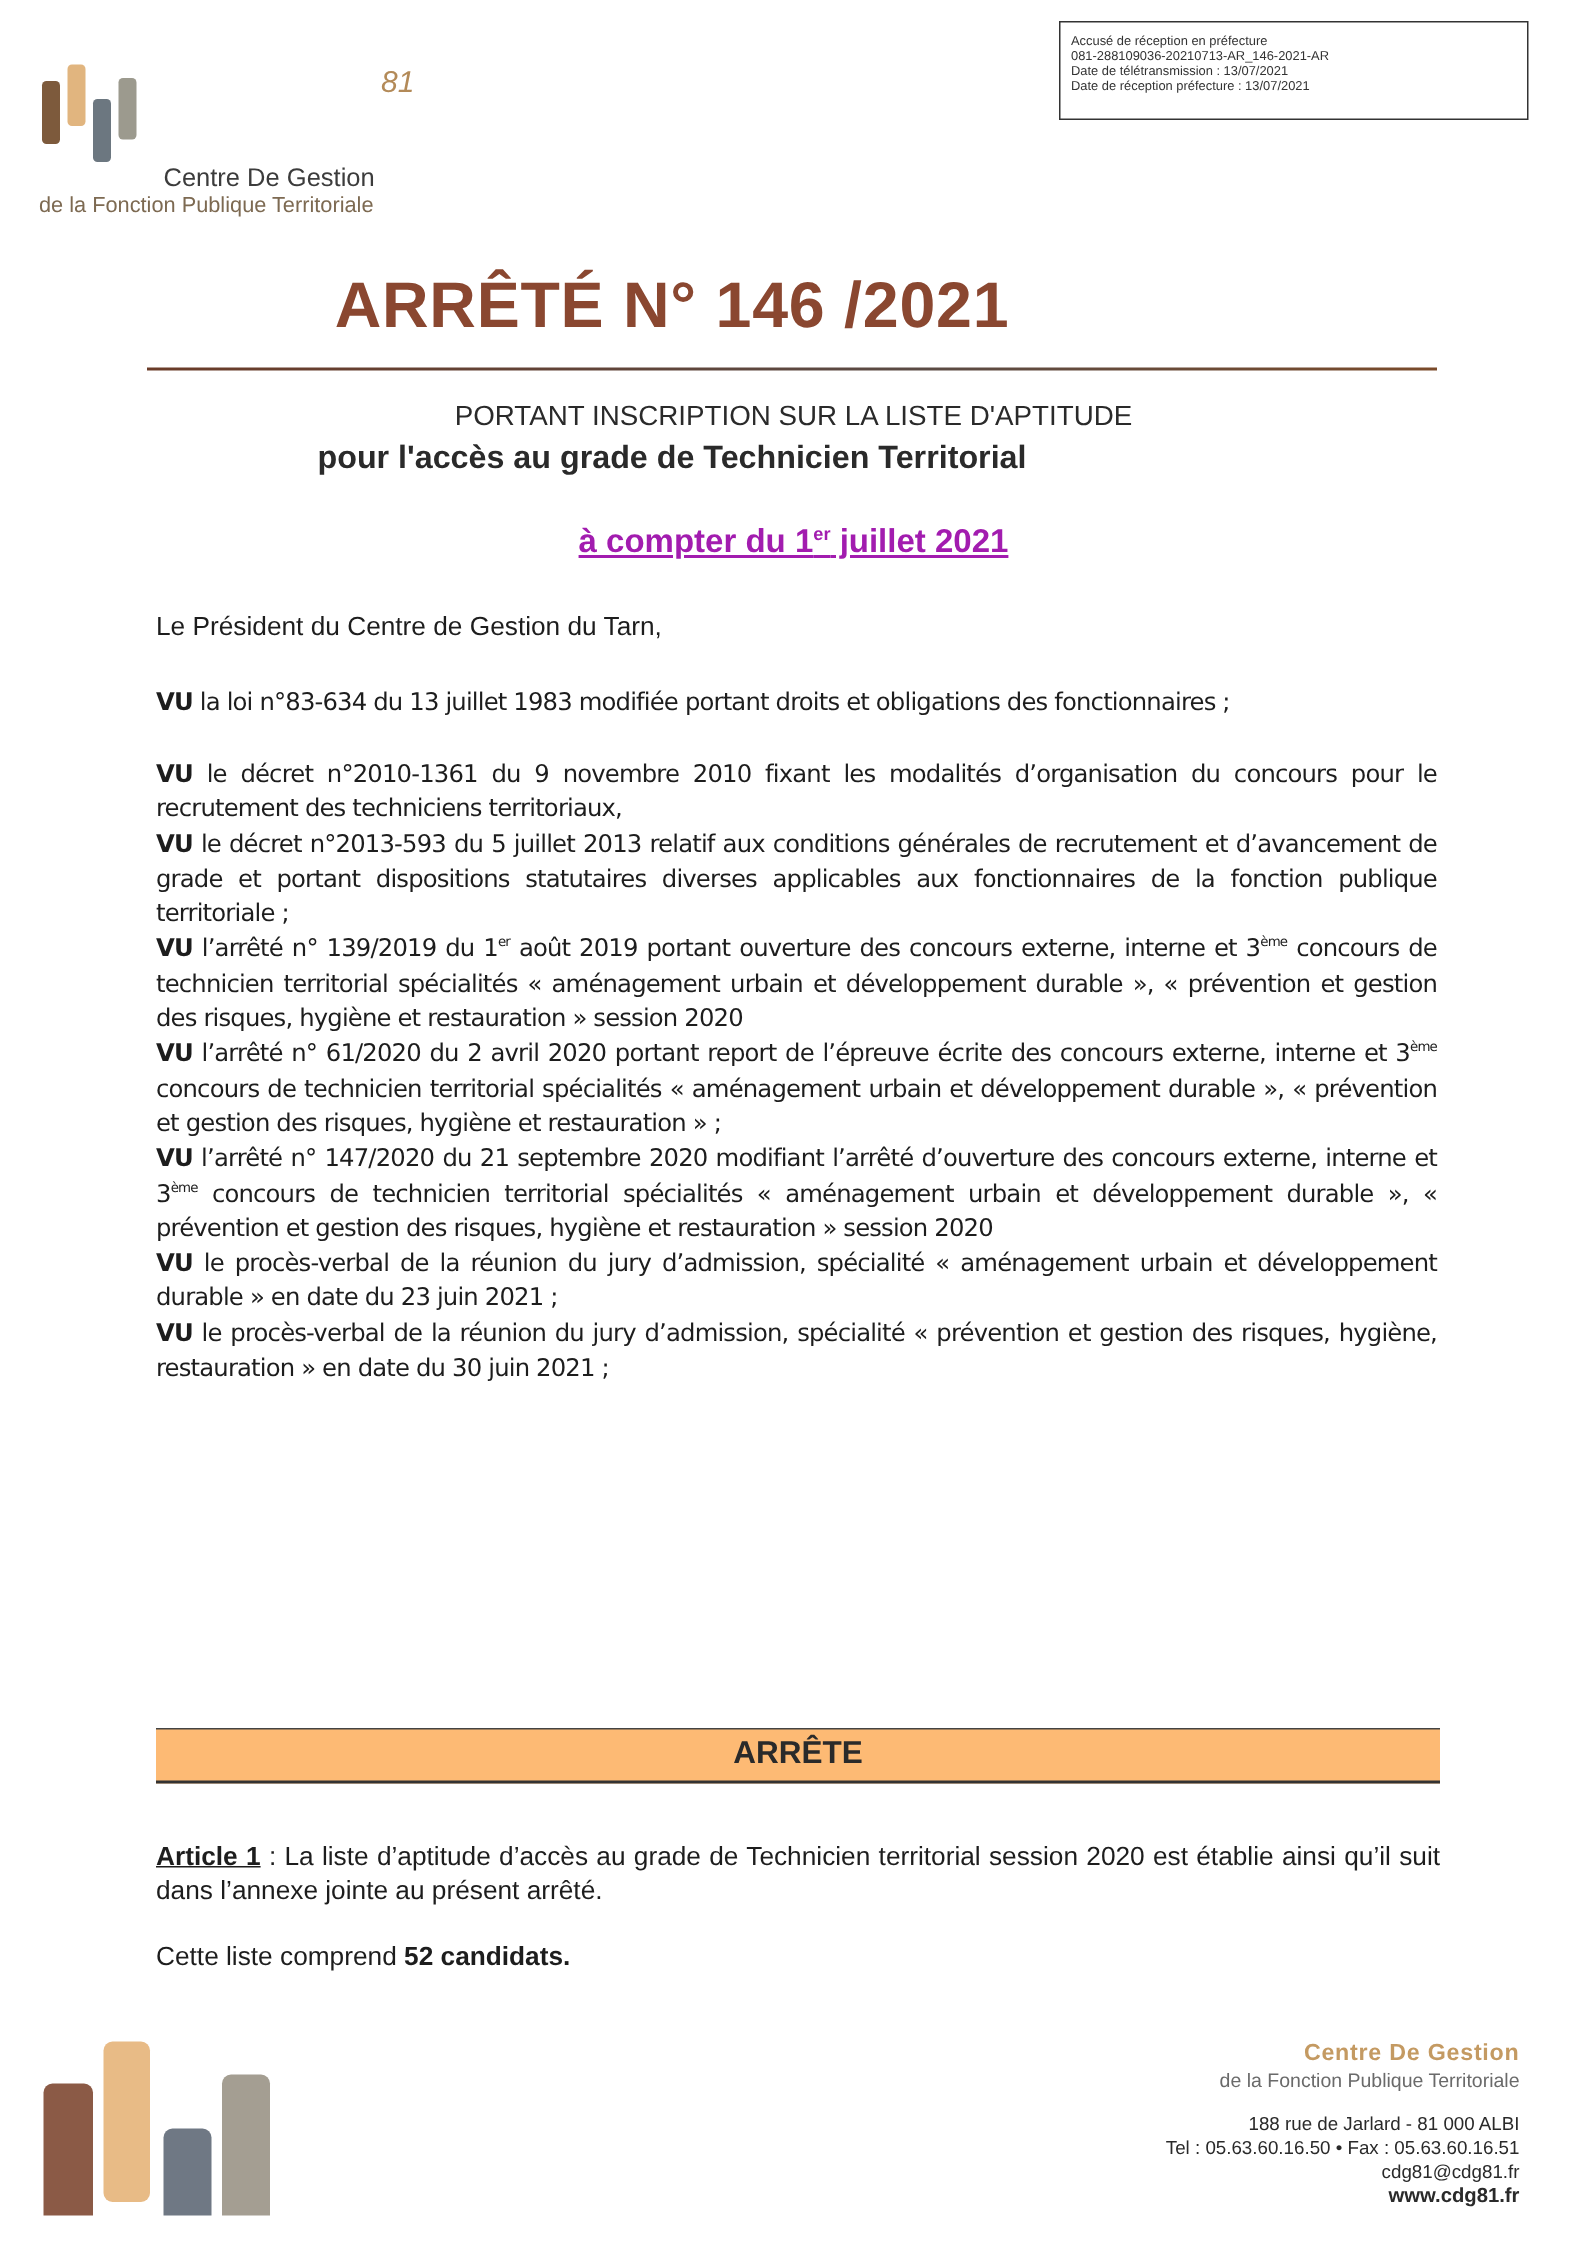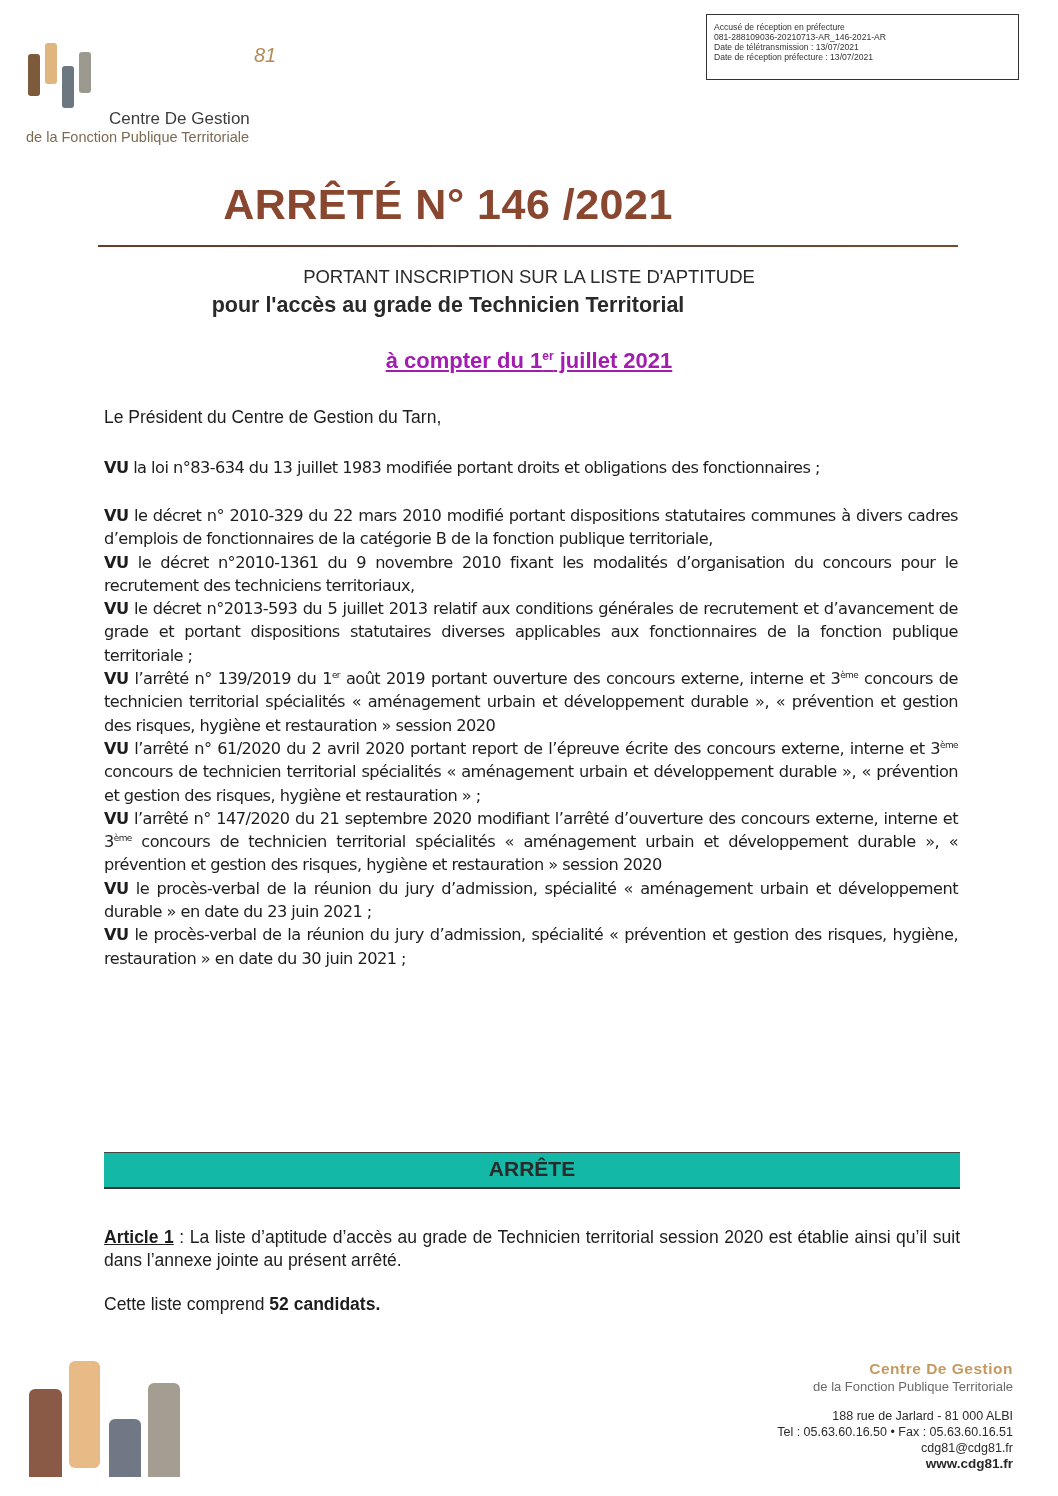--- a/index.html
+++ b/index.html
@@ -48,21 +48,21 @@
           letter-spacing: -0.55px; }
   .body .vu { font-weight: bold; }
   .intro { top: 406px; font-family: "Liberation Sans", sans-serif; font-size: 17.5px; letter-spacing: 0; }
   .vu1 { top: 456px; }
   .vu-block { top: 504px; }
   .vu-block p { margin: 0; }
 
   
   .arrete-band { position: absolute; left: 104px; top: 1152px; width: 856px; height: 34px;
                  border-top: 1px solid #444; border-bottom: 2px solid #333;
-                 background: #14b8a6; text-align: center; font-size: 21px; font-weight: bold;
+                 background: #fdba74; text-align: center; font-size: 21px; font-weight: bold;
                  line-height: 32px; color: #2a2a2a; }
 
   .article { position: absolute; left: 104px; top: 1226px; width: 856px; font-size: 17.5px;
              line-height: 23px; text-align: justify; color: #1d1d1d; }
   .article .art-label { font-weight: bold; text-decoration: underline; }
   .count { position: absolute; left: 104px; top: 1294px; font-size: 17.5px; color: #1d1d1d; }
   .count b { font-weight: bold; }
 
   
   .fbar { position: absolute; border-radius: 6px 6px 0 0; }
@@ -104,21 +104,20 @@
 <div class="subtitle2">pour l'accès au grade de Technicien Territorial</div>
 <div class="effective"><span class="u"><span>à compter du 1</span><sup>er</sup><span> juillet 2021</span></span></div>
 
 <div class="body intro">Le Président du Centre de Gestion du Tarn,</div>
 
 <div class="body vu1">
   <span class="vu">VU</span><span> la loi n°83-634 du 13 juillet 1983 modifiée portant droits et obligations des fonctionnaires ;</span>
 </div>
 
 <div class="body vu-block">
-  <p><span class="vu">VU</span><span> le décret n° 2010-329 du 22 mars 2010 modifié portant dispositions statutaires communes à divers cadres d’emplois de fonctionnaires de la catégorie B de la fonction publique territoriale,</span></p>
   <p><span class="vu">VU</span><span> le décret n°2010-1361 du 9 novembre 2010 fixant les modalités d’organisation du concours pour le recrutement des techniciens territoriaux,</span></p>
   <p><span class="vu">VU</span><span> le décret n°2013-593 du 5 juillet 2013 relatif aux conditions générales de recrutement et d’avancement de grade et portant dispositions statutaires diverses applicables aux fonctionnaires de la fonction publique territoriale ;</span></p>
   <p><span class="vu">VU</span><span> l’arrêté n° 139/2019  du 1</span><sup>er</sup><span> août 2019 portant ouverture des concours externe, interne et 3</span><sup>ème</sup><span> concours de technicien territorial spécialités « aménagement urbain et développement durable », « prévention et gestion des risques, hygiène et restauration » session 2020</span></p>
   <p><span class="vu">VU</span><span> l’arrêté n° 61/2020  du 2 avril 2020 portant report de l’épreuve écrite des concours externe, interne et 3</span><sup>ème</sup><span> concours de technicien territorial spécialités « aménagement urbain et développement durable », « prévention et gestion des risques, hygiène et restauration » ;</span></p>
   <p><span class="vu">VU</span><span> l’arrêté n° 147/2020  du 21 septembre 2020 modifiant l’arrêté d’ouverture des concours externe, interne et 3</span><sup>ème</sup><span> concours de technicien territorial spécialités « aménagement urbain et développement durable », « prévention et gestion des risques, hygiène et restauration » session 2020</span></p>
   <p><span class="vu">VU</span><span> le procès-verbal de la réunion du jury d’admission, spécialité « aménagement urbain et développement durable » en  date du 23 juin 2021 ;</span></p>
   <p><span class="vu">VU</span><span> le procès-verbal de la réunion du jury d’admission, spécialité « prévention et gestion des risques, hygiène, restauration » en  date du 30 juin 2021 ;</span></p>
 </div>
 
 <div class="arrete-band">ARRÊTE</div>

